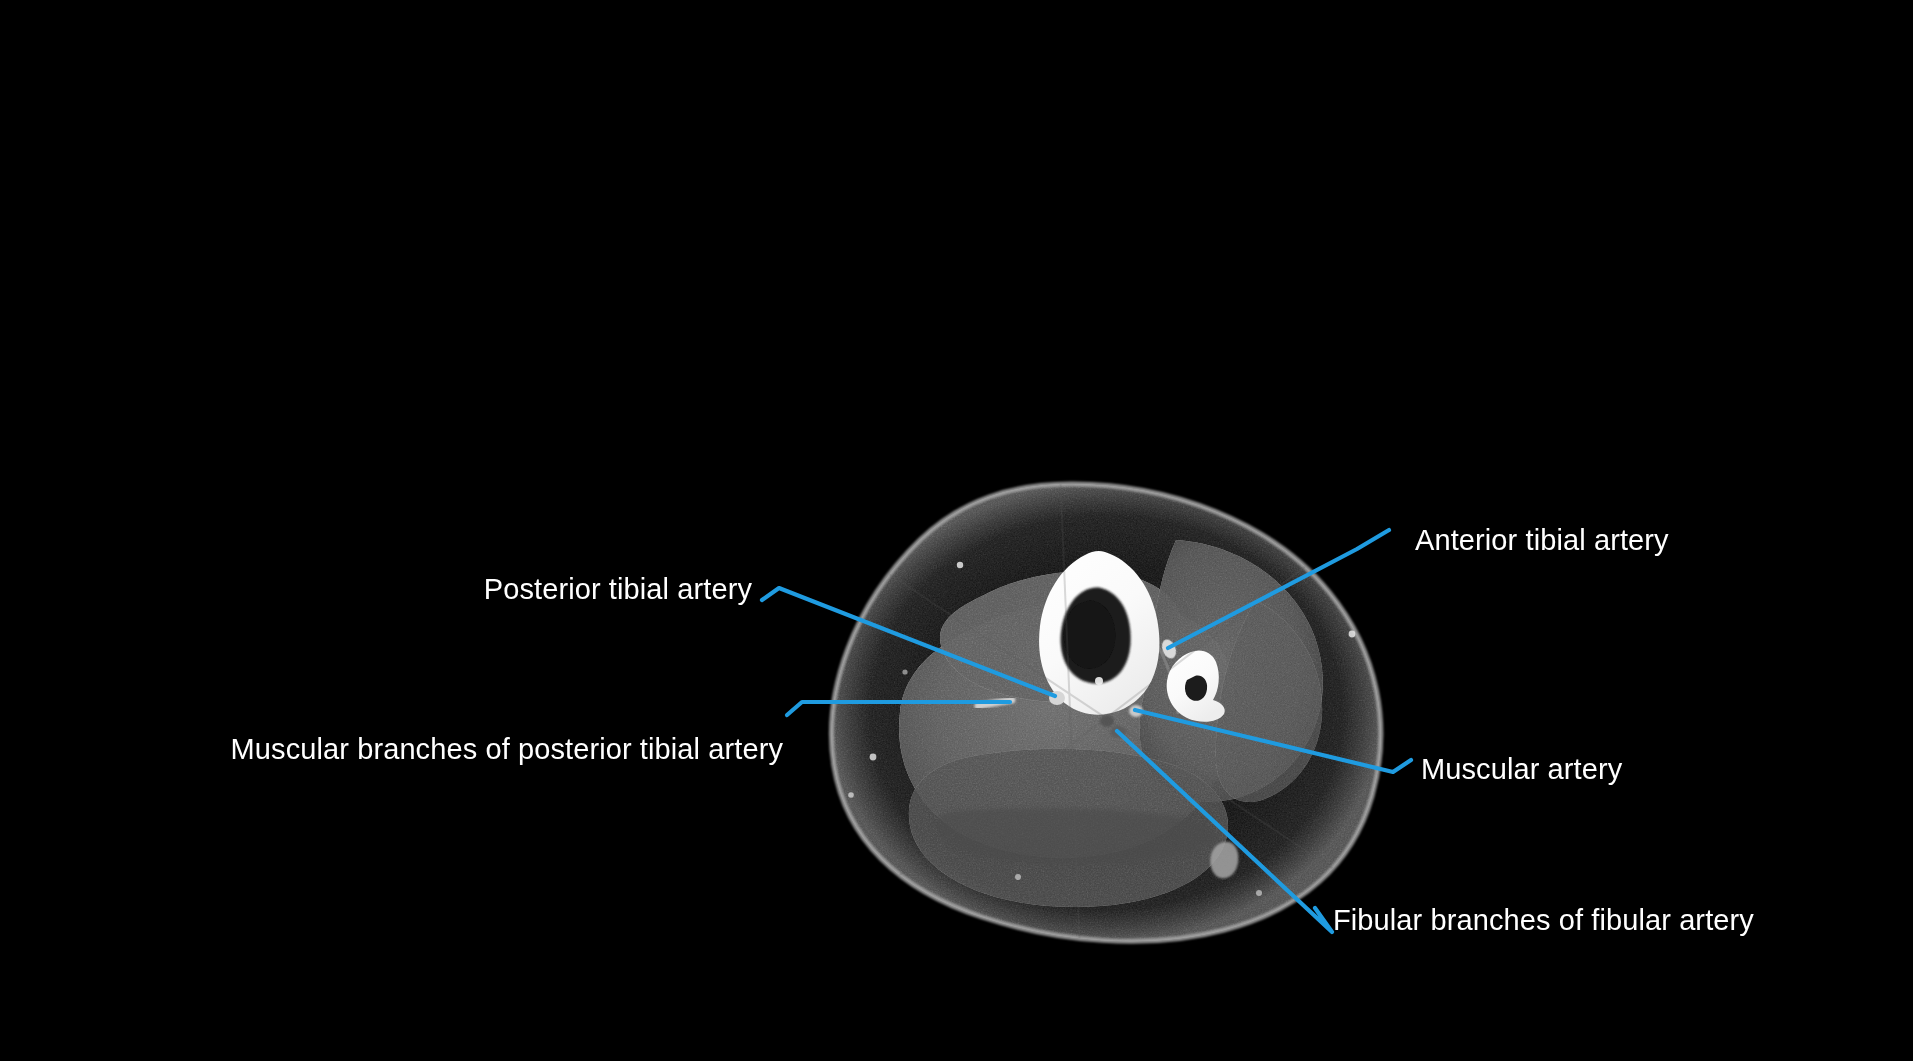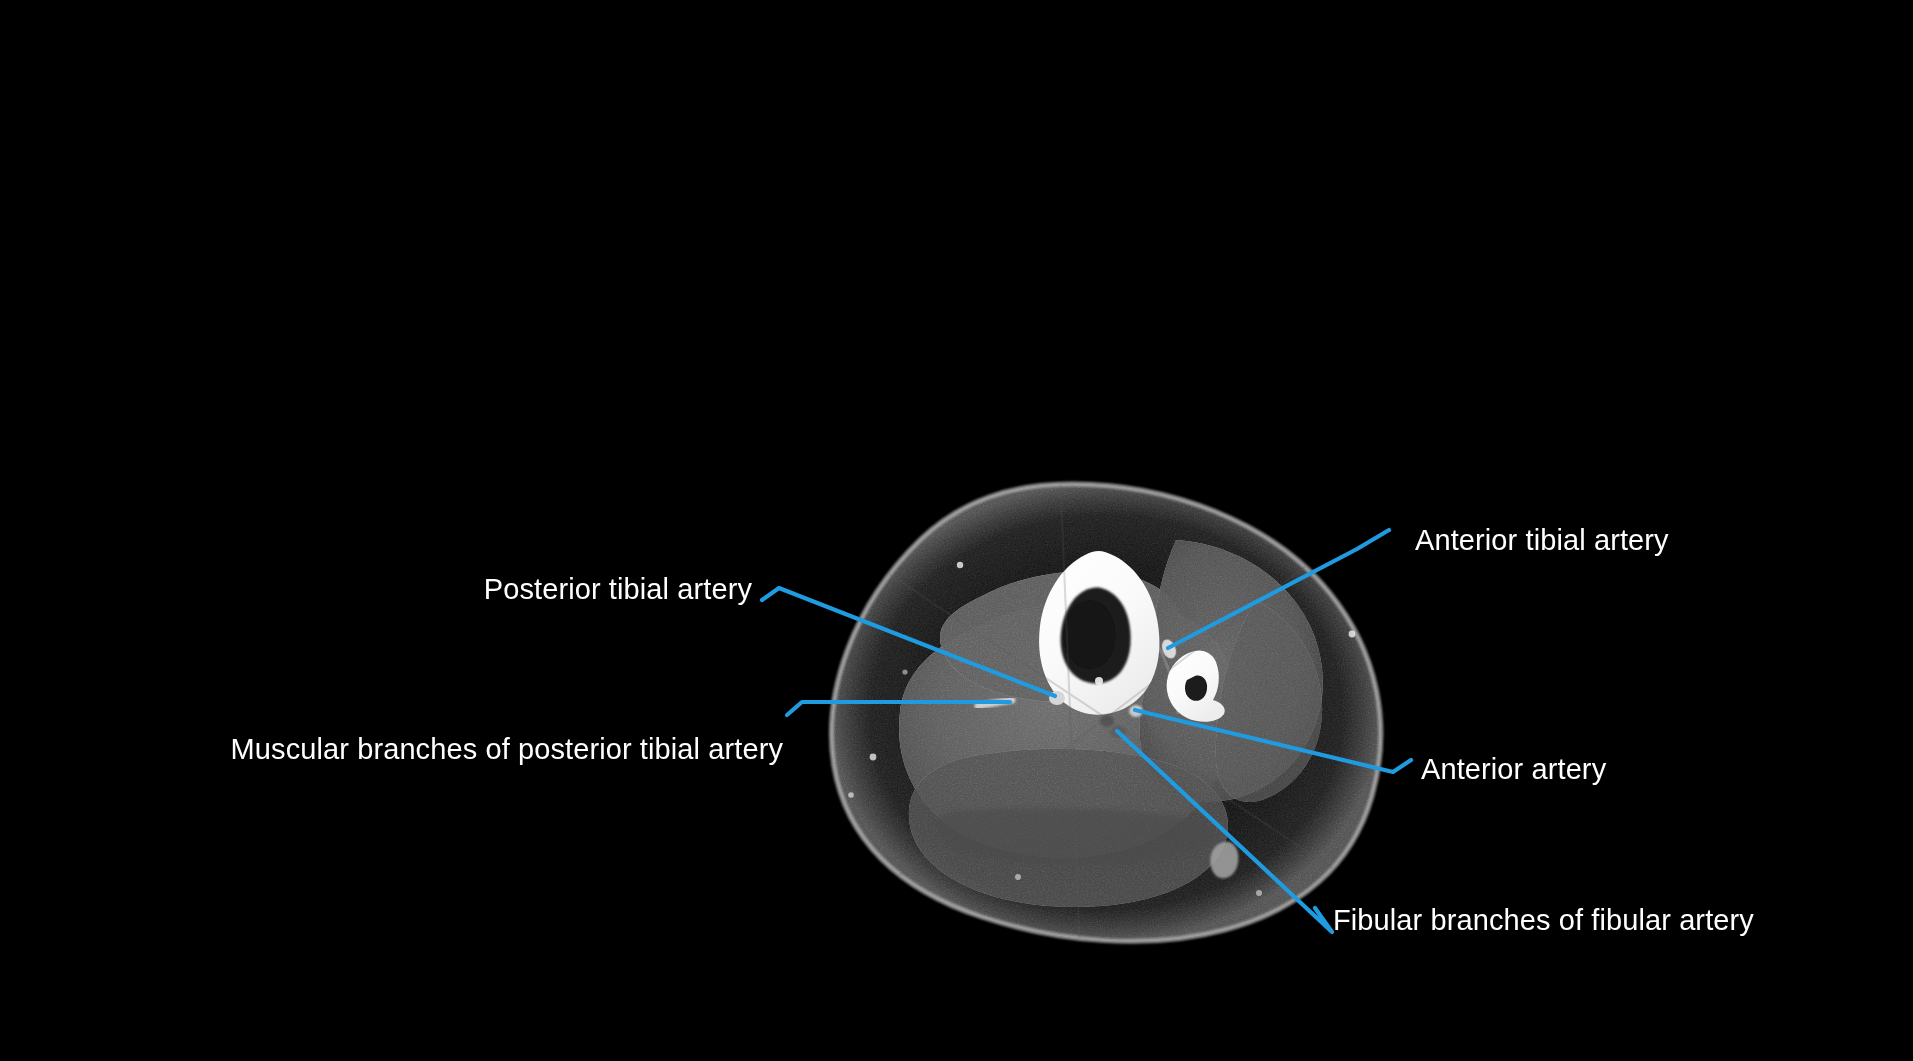--- a/index.html
+++ b/index.html
@@ -281,17 +281,17 @@
         <polyline points="787,715 802,702 1010,702" stroke="#1f9be0" stroke-width="4.2" fill="none"></polyline>
         <polyline points="1411,760 1393,772 1135,710" stroke="#1f9be0" stroke-width="4.2" fill="none"></polyline>
         <polyline points="1315,908 1332,932 1117,731" stroke="#1f9be0" stroke-width="4.2" fill="none"></polyline>
       </g>
   </svg>
 
   <div id="label-layer">
       <div class="anno-label lbl-right" style="top: 523px; left: 1415px;">Anterior tibial artery</div>
       <div class="anno-label lbl-left" style="top: 572px; right: 1161px;">Posterior tibial artery</div>
       <div class="anno-label lbl-left" style="top: 732px; right: 1130px;">Muscular branches of posterior tibial artery</div>
-      <div class="anno-label lbl-right" style="top: 752px; left: 1421px;">Anterior artery</div>
+      <div class="anno-label lbl-right" style="top: 752px; left: 1421px;">Muscular artery</div>
       <div class="anno-label lbl-right" style="top: 903px; left: 1333px;">Fibular branches of fibular artery</div>
     </div>
 
 </div>
 
 </body></html>

